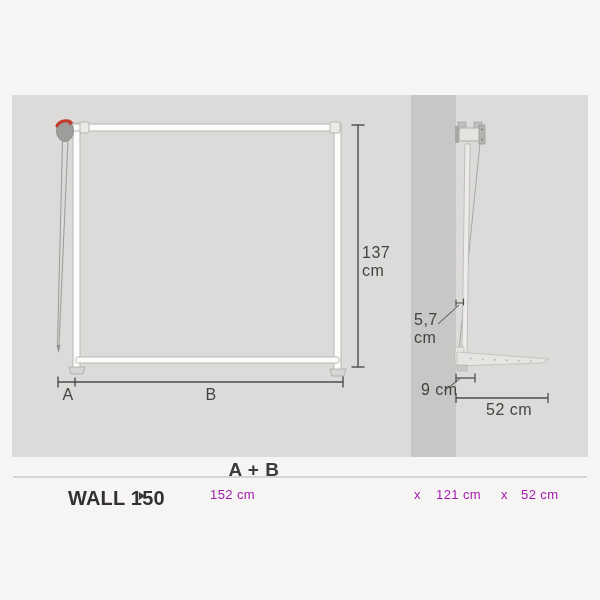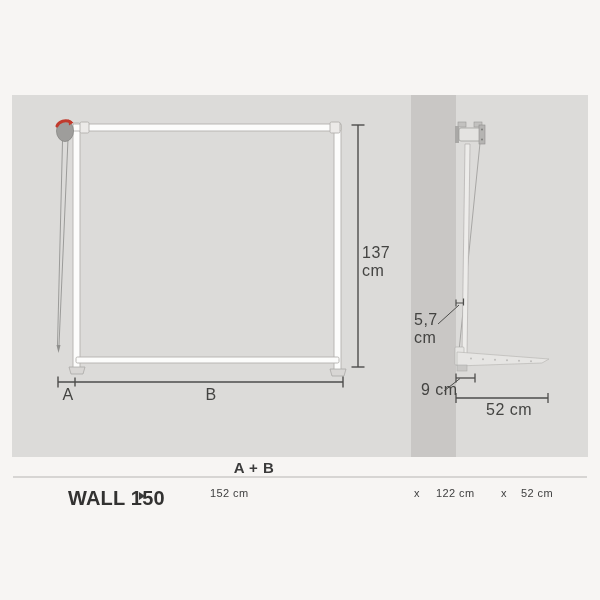--- a/index.html
+++ b/index.html
@@ -13,25 +13,25 @@
   #wall-band{position:absolute;left:399px;top:0;width:45px;height:362px;background:#c9c7c5;}
   .dsvg{position:absolute;top:0;}
   #front-svg{left:0;width:400px;height:362px;}
   #side-svg{left:387px;width:189px;height:362px;}
 
   .lbl{position:absolute;color:#444442;font-size:16px;letter-spacing:0.5px;line-height:18px;}
   .lbl span{display:block;}
   .ctr{text-align:center;}
 
   #ab-header{position:absolute;left:0;top:459px;width:508px;box-sizing:border-box;
-    text-align:center;font-size:15px;font-weight:700;color:#3b3b3b;letter-spacing:0.5px;}
+    text-align:center;font-size:19px;font-weight:700;color:#3b3b3b;letter-spacing:0.5px;}
   #table-divider{position:absolute;left:13px;top:476px;width:574px;height:2px;background:#d7d5d3;}
 
   #spec-row{position:absolute;left:0;top:487px;width:600px;height:20px;}
-  #spec-row .c{position:absolute;top:0;font-size:11px;color:#404040;letter-spacing:0.4px;white-space:nowrap;}
+  #spec-row .c{position:absolute;top:0;font-size:13px;color:#a21caf;letter-spacing:0.4px;white-space:nowrap;}
   #spec-row .bold{font-size:20px;font-weight:700;color:#333231;letter-spacing:0.2px;}
   #spec-row .tri{position:absolute;top:5px;width:0;height:0;
     border-left:6px solid #3a3a3a;border-top:4px solid transparent;border-bottom:4px solid transparent;}
 </style>
 </head>
 <body>
 
 <div id="screen">
 
 
@@ -142,18 +142,18 @@
   <div class="lbl" style="left:486px;top:401px;">52 cm</div>
 
   <div id="ab-header">A + B</div>
   <div id="table-divider"></div>
 
   <div id="spec-row">
     <span class="c bold" style="left:68px;">WALL 150</span>
     <span class="tri" style="left:139px;"></span>
     <span class="c" style="left:210px;">152 cm</span>
     <span class="c" style="left:414px;">x</span>
-    <span class="c" style="left:436px;">122 cm</span>
+    <span class="c" style="left:436px;">121 cm</span>
     <span class="c" style="left:501px;">x</span>
     <span class="c" style="left:521px;">52 cm</span>
   </div>
 
 </div>
 
 </body></html>

